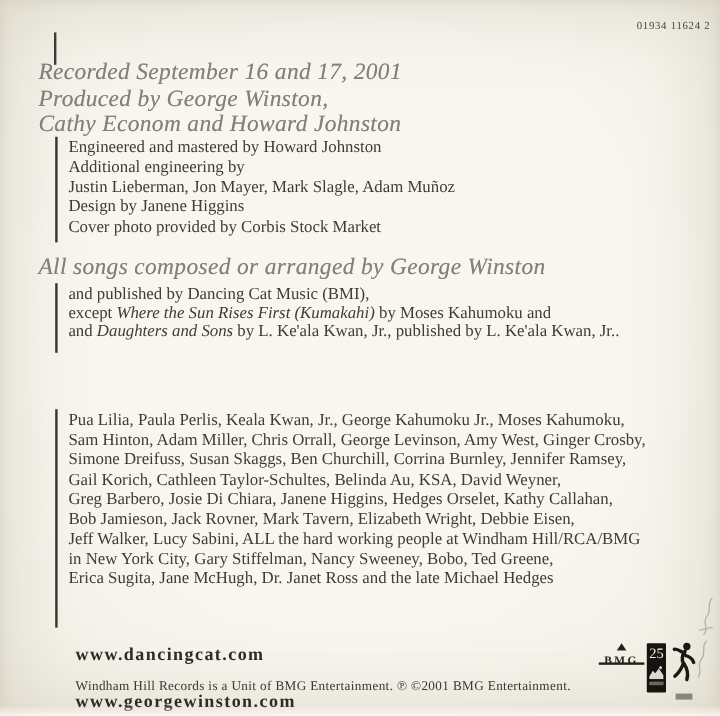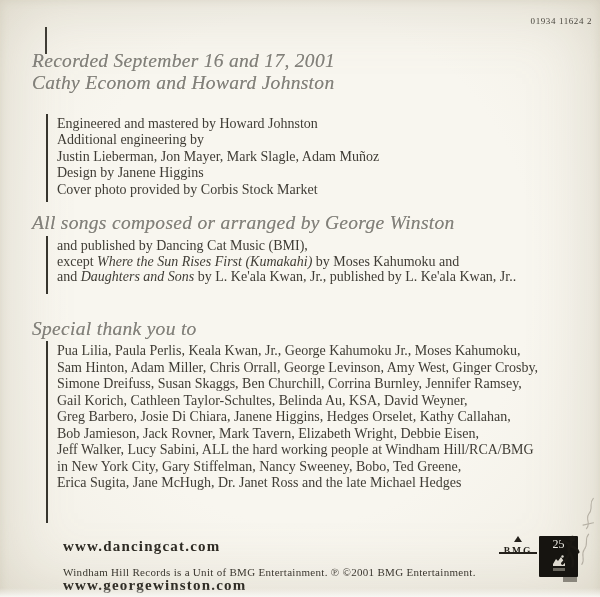--- a/index.html
+++ b/index.html
@@ -52,21 +52,21 @@
     font-weight:bold;font-size:9.5px;letter-spacing:2px;color:#24211b;
     font-family:"Liberation Serif",serif;position:relative;top:1px;
   }
   .bmg .peak{
     position:absolute;left:15px;top:-3px;width:0;height:0;
     border-left:4px solid transparent;border-right:4px solid transparent;
     border-bottom:6px solid #24211b;
   }
   
   .badge25{
-    position:absolute;left:539px;top:536px;width:39px;height:41px;
+    position:absolute;left:539px;top:536px;width:16px;height:41px;
     background:#161410;border-radius:1px;display:flex;flex-direction:column;align-items:center;
   }
   .badge25 .num{color:#efede6;font-size:12px;line-height:13px;margin-top:2px;font-family:"Liberation Serif",serif;}
   .badge25 svg{margin-top:3px;}
   .badge25 .strip{width:12px;height:3px;background:#8f8a80;margin-top:2px;opacity:0.7;}
   
   .figure-logo{position:absolute;left:558px;top:534px;width:24px;height:44px;}
   .figure-logo .caption{width:14px;height:5px;background:#6b675e;opacity:0.75;margin:1px auto 0 auto;}
   
   .scribble{position:absolute;left:579px;top:496px;opacity:0.55;transform:rotate(9deg);}
@@ -75,38 +75,38 @@
 <body>
 
 <div class="page">
 
   <div class="catalog">01934 11624 2</div>
 
   <div class="tick tick-top"></div>
 
   <div class="heading" style="top:50px;">
     <div>Recorded September 16 and 17, 2001</div>
+    <div>Produced by George Winston,</div>
     <div>Cathy Econom and Howard Johnston</div>
   </div>
   <div class="block credits-block" style="top:114px;">
     <div class="bline">Engineered and mastered by Howard Johnston</div>
     <div class="bline">Additional engineering by</div>
     <div class="bline">Justin Lieberman, Jon Mayer, Mark Slagle, Adam Muñoz</div>
     <div class="bline">Design by Janene Higgins</div>
     <div class="bline">Cover photo provided by Corbis Stock Market</div>
   </div>
 
   <div class="heading" style="top:212px;">All songs composed or arranged by George Winston</div>
   <div class="block publishing-block" style="top:236px;">
     <div class="bline">and published by Dancing Cat Music (BMI),</div>
     <div class="bline"><span>except </span><span class="it">Where the Sun Rises First (Kumakahi)</span><span> by Moses Kahumoku and</span></div>
     <div class="bline"><span>and </span><span class="it">Daughters and Sons</span><span> by L. Ke'ala Kwan, Jr., published by L. Ke'ala Kwan, Jr..</span></div>
   </div>
 
-  <div class="heading" style="top:318px;">Special thank you to</div>
   <div class="block thanks-block" style="top:341px;">
     <div class="bline">Pua Lilia, Paula Perlis, Keala Kwan, Jr., George Kahumoku Jr., Moses Kahumoku,</div>
     <div class="bline">Sam Hinton, Adam Miller, Chris Orrall, George Levinson, Amy West, Ginger Crosby,</div>
     <div class="bline">Simone Dreifuss, Susan Skaggs, Ben Churchill, Corrina Burnley, Jennifer Ramsey,</div>
     <div class="bline">Gail Korich, Cathleen Taylor-Schultes, Belinda Au, KSA, David Weyner,</div>
     <div class="bline">Greg Barbero, Josie Di Chiara, Janene Higgins, Hedges Orselet, Kathy Callahan,</div>
     <div class="bline">Bob Jamieson, Jack Rovner, Mark Tavern, Elizabeth Wright, Debbie Eisen,</div>
     <div class="bline">Jeff Walker, Lucy Sabini, ALL the hard working people at Windham Hill/RCA/BMG</div>
     <div class="bline">in New York City, Gary Stiffelman, Nancy Sweeney, Bobo, Ted Greene,</div>
     <div class="bline">Erica Sugita, Jane McHugh, Dr. Janet Ross and the late Michael Hedges</div>

